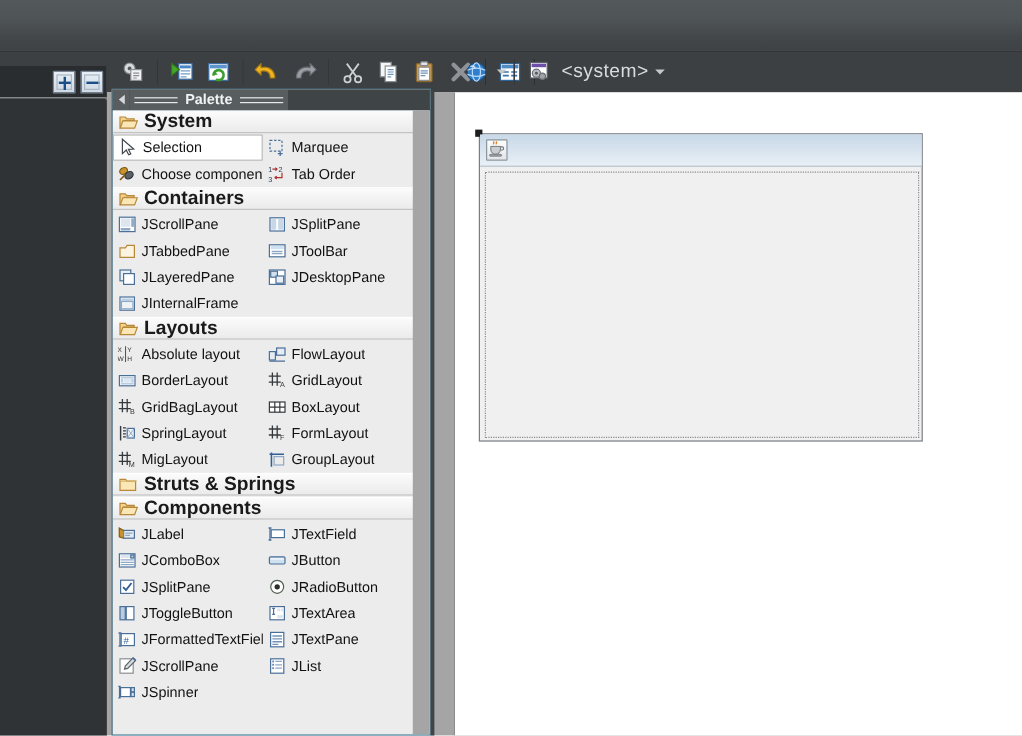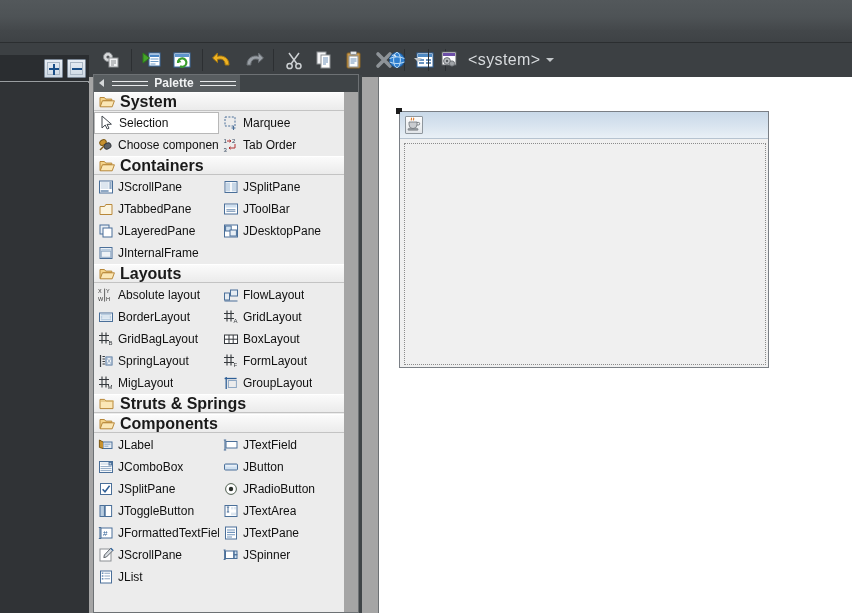--- a/index.html
+++ b/index.html
@@ -606,36 +606,36 @@
             <div class="item">
               <span class="ico"><svg width="16" height="16" viewBox="0 0 16 16">
                   <rect x="2" y="2" width="11" height="12" fill="#ffffff" stroke="#8b8f93"></rect>
                   <path d="M12.8 1.2 L15 3.4 L8.4 10 L5.8 10.6 L6.4 8Z" fill="#d8dde2" stroke="#5f646a"></path>
                   <path d="M12.8 1.2 L15 3.4" stroke="#3c6ea5" stroke-width="1.4"></path>
                 </svg></span>
               <span class="lbl">JScrollPane</span>
             </div>
             <div class="item">
               <span class="ico"><svg width="16" height="16" viewBox="0 0 16 16">
-                  <rect x="2.5" y="4" width="8.2" height="7.5" fill="#ffffff" stroke="#4a6f99"></rect>
-                  <path d="M1.6 3v9.5M0.6 3h2M0.6 12.5h2" stroke="#4a6f99" stroke-width="1"></path>
-                  <rect x="11.2" y="4" width="2.8" height="3.6" fill="#cfe0f0" stroke="#4a6f99"></rect>
-                  <rect x="11.2" y="7.9" width="2.8" height="3.6" fill="#cfe0f0" stroke="#4a6f99"></rect>
-                </svg></span>
-              <span class="lbl">JSpinner</span>
-            </div>
-            <div class="item">
-              <span class="ico"><svg width="16" height="16" viewBox="0 0 16 16">
                   <rect x="2.5" y="2" width="11" height="12" fill="#ffffff" stroke="#4a6f99"></rect>
                   <rect x="3.8" y="3.4" width="1.6" height="1.6" fill="#6f92ba"></rect>
                   <rect x="3.8" y="6.2" width="1.6" height="1.6" fill="#6f92ba"></rect>
                   <rect x="3.8" y="9" width="1.6" height="1.6" fill="#6f92ba"></rect>
                   <path d="M6.4 4.2h5.6M6.4 7h5.6M6.4 9.8h5.6" stroke="#8fa8c4" stroke-width="1.1"></path>
                 </svg></span>
               <span class="lbl">JList</span>
+            </div>
+            <div class="item">
+              <span class="ico"><svg width="16" height="16" viewBox="0 0 16 16">
+                  <rect x="2.5" y="4" width="8.2" height="7.5" fill="#ffffff" stroke="#4a6f99"></rect>
+                  <path d="M1.6 3v9.5M0.6 3h2M0.6 12.5h2" stroke="#4a6f99" stroke-width="1"></path>
+                  <rect x="11.2" y="4" width="2.8" height="3.6" fill="#cfe0f0" stroke="#4a6f99"></rect>
+                  <rect x="11.2" y="7.9" width="2.8" height="3.6" fill="#cfe0f0" stroke="#4a6f99"></rect>
+                </svg></span>
+              <span class="lbl">JSpinner</span>
             </div>
             <div class="item"></div>
             <div class="item"></div>
           </div>
         </div>
     </div>
 
     <div class="pal-vscroll">
       <div class="pal-vthumb"></div>
     </div>

